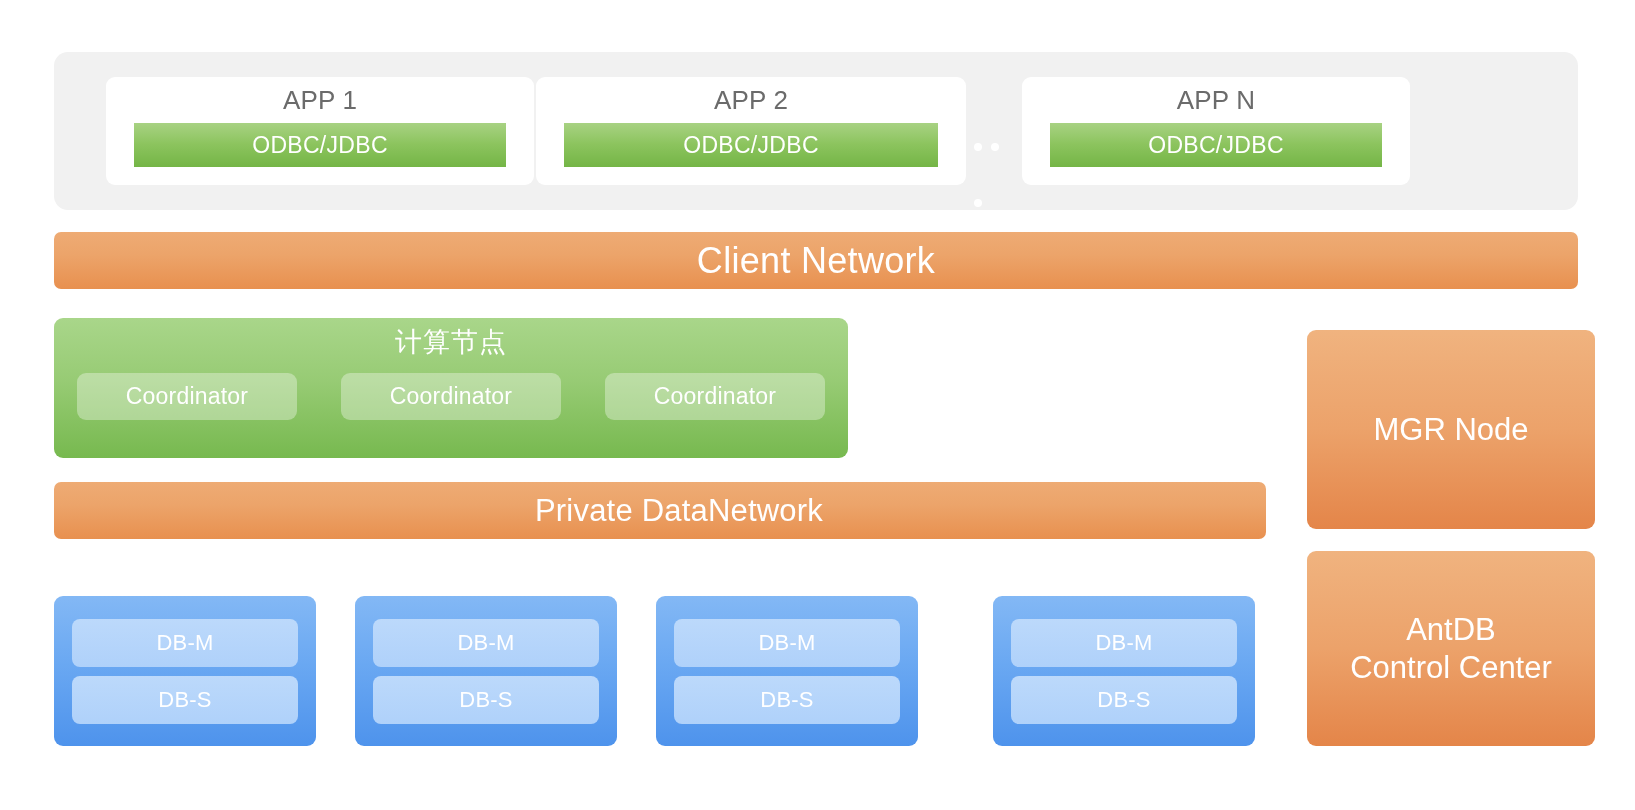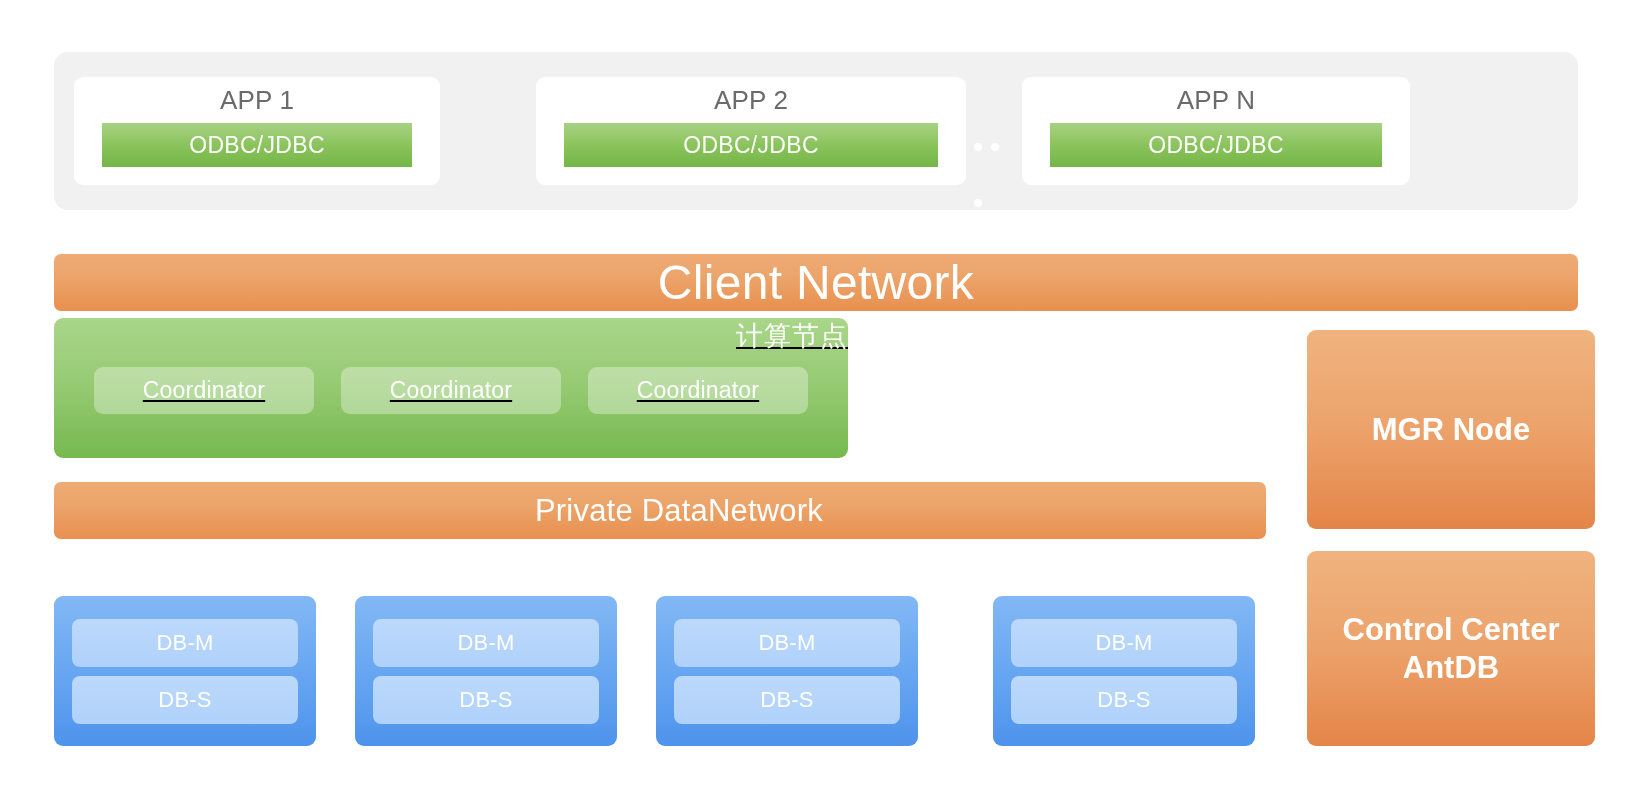--- a/index.html
+++ b/index.html
@@ -37,21 +37,21 @@
     height: 108px;
     background: #ffffff;
     border-radius: 9px;
     box-sizing: border-box;
     display: flex;
     flex-direction: column;
     align-items: center;
     justify-content: flex-start;
     padding-top: 6px;
   }
-  .app-card-1 { left: 20px;  width: 366px; }
+  .app-card-1 { left: 52px;  width: 428px; }
   .app-card-2 { left: 482px; width: 430px; }
   .app-card-3 { left: 968px; width: 388px; }
 
   .app-title {
     font-size: 26px;
     color: #6b6b6b;
     letter-spacing: 0.2px;
     line-height: 34px;
     margin-bottom: 6px;
   }
@@ -100,61 +100,60 @@
     background: linear-gradient(180deg, #eeab74 0%, #eca46a 40%, #e8904f 100%);
     border-radius: 7px;
     color: #ffffff;
     display: flex;
     align-items: center;
     justify-content: center;
     box-sizing: border-box;
   }
   .client-net {
     left: 54px;
-    top: 254px;
+    top: 232px;
     width: 1524px;
     height: 57px;
-    font-size: 48px;
+    font-size: 36px;
     letter-spacing: 0.3px;
   }
   .private-net {
     left: 54px;
     top: 482px;
     width: 1212px;
     height: 57px;
     font-size: 31px;
     letter-spacing: 0.2px;
     padding-left: 38px;
   }
 
   
   .green-panel {
     position: absolute;
     background: linear-gradient(180deg, #a9d68a 0%, #97cb74 45%, #77b94f 100%);
     border-radius: 9px;
     box-sizing: border-box;
     display: flex;
     flex-direction: column;
-    align-items: flex-end;
-    padding-top: 1px;
-    text-decoration: underline;
+    align-items: center;
+    padding-top: 7px;
   }
   .compute-node { left: 54px;  top: 318px; width: 794px; height: 140px; }
   .gtm-node     { left: 878px; top: 318px; width: 330px; height: 140px; }
 
   .green-title {
     font-size: 27px;
     color: #ffffff;
     line-height: 34px;
     margin-bottom: 14px;
     letter-spacing: 1px;
   }
   .chip-row {
     display: flex;
-    gap: 27px;
+    gap: 44px;
     justify-content: center;
     width: 100%;
   }
   .coord-chip {
     width: 220px;
     height: 47px;
     border-radius: 9px;
     background: rgba(255,255,255,0.34);
     color: #ffffff;
     font-size: 23px;
@@ -183,21 +182,20 @@
     width: 288px;
     background: linear-gradient(180deg, #f0b37f 0%, #eca26a 50%, #e48549 100%);
     border-radius: 9px;
     color: #ffffff;
     display: flex;
     align-items: center;
     justify-content: center;
     text-align: center;
     line-height: 1.2;
     box-sizing: border-box;
-    font-weight: bold;
   }
   .mgr-node   { top: 330px; height: 199px; font-size: 31px; }
   .ctrl-center{ top: 551px; height: 195px; font-size: 31px; }
 
   
   .db-group {
     position: absolute;
     top: 596px;
     height: 150px;
     background: linear-gradient(180deg, #83b8f5 0%, #6aa8f2 45%, #4e93ec 100%);
@@ -272,22 +270,22 @@
     </div>
   </div>
 
 
   <div class="net-bar private-net">Private DataNetwork</div>
 
   <div class="side-block mgr-node">MGR Node</div>
 
   <div class="side-block ctrl-center">
     <div>
+      <div>AntDB</div>
       <div>Control Center</div>
-      <div>AntDB</div>
     </div>
   </div>
 
   <div class="db-group db-g1">
     <div class="db-chip">DB-M</div>
     <div class="db-chip">DB-S</div>
   </div>
 
   <div class="db-group db-g2">
     <div class="db-chip">DB-M</div>

